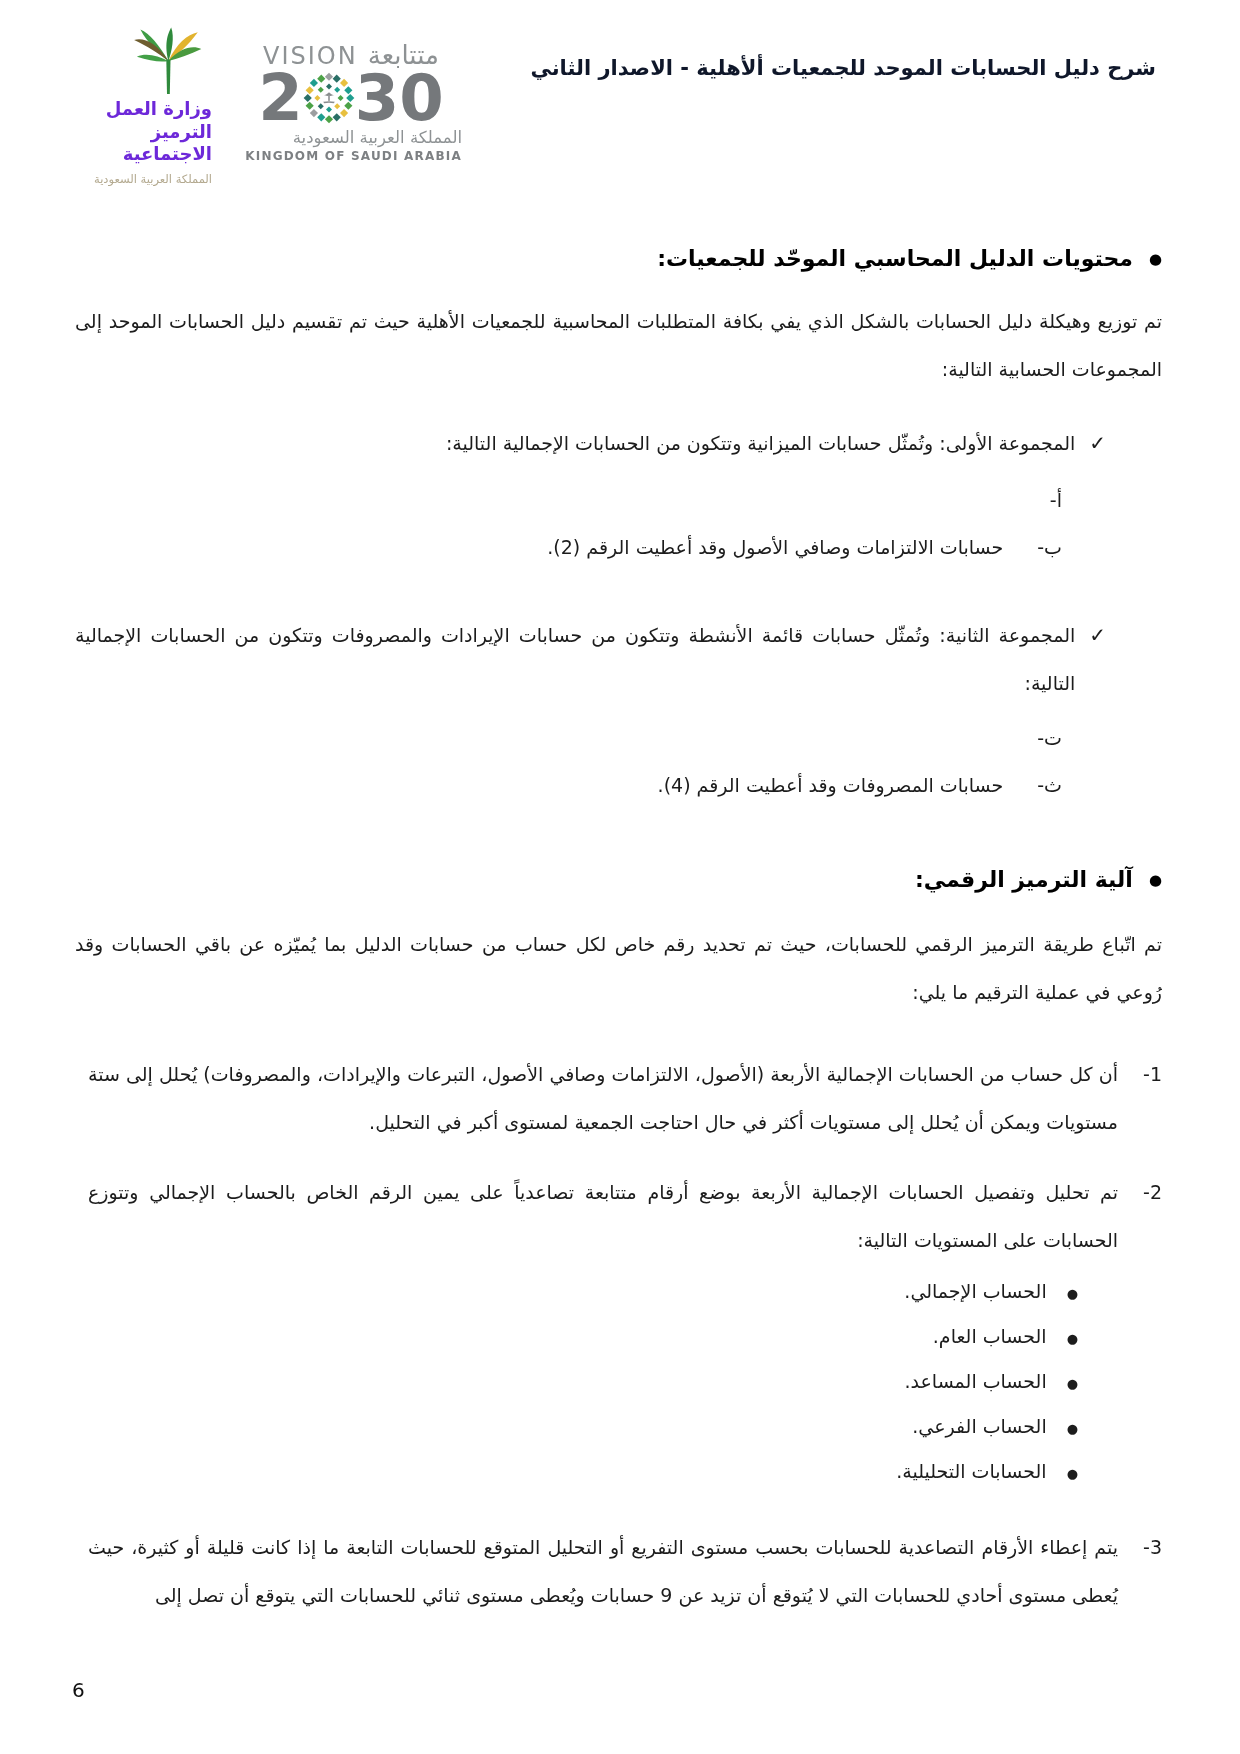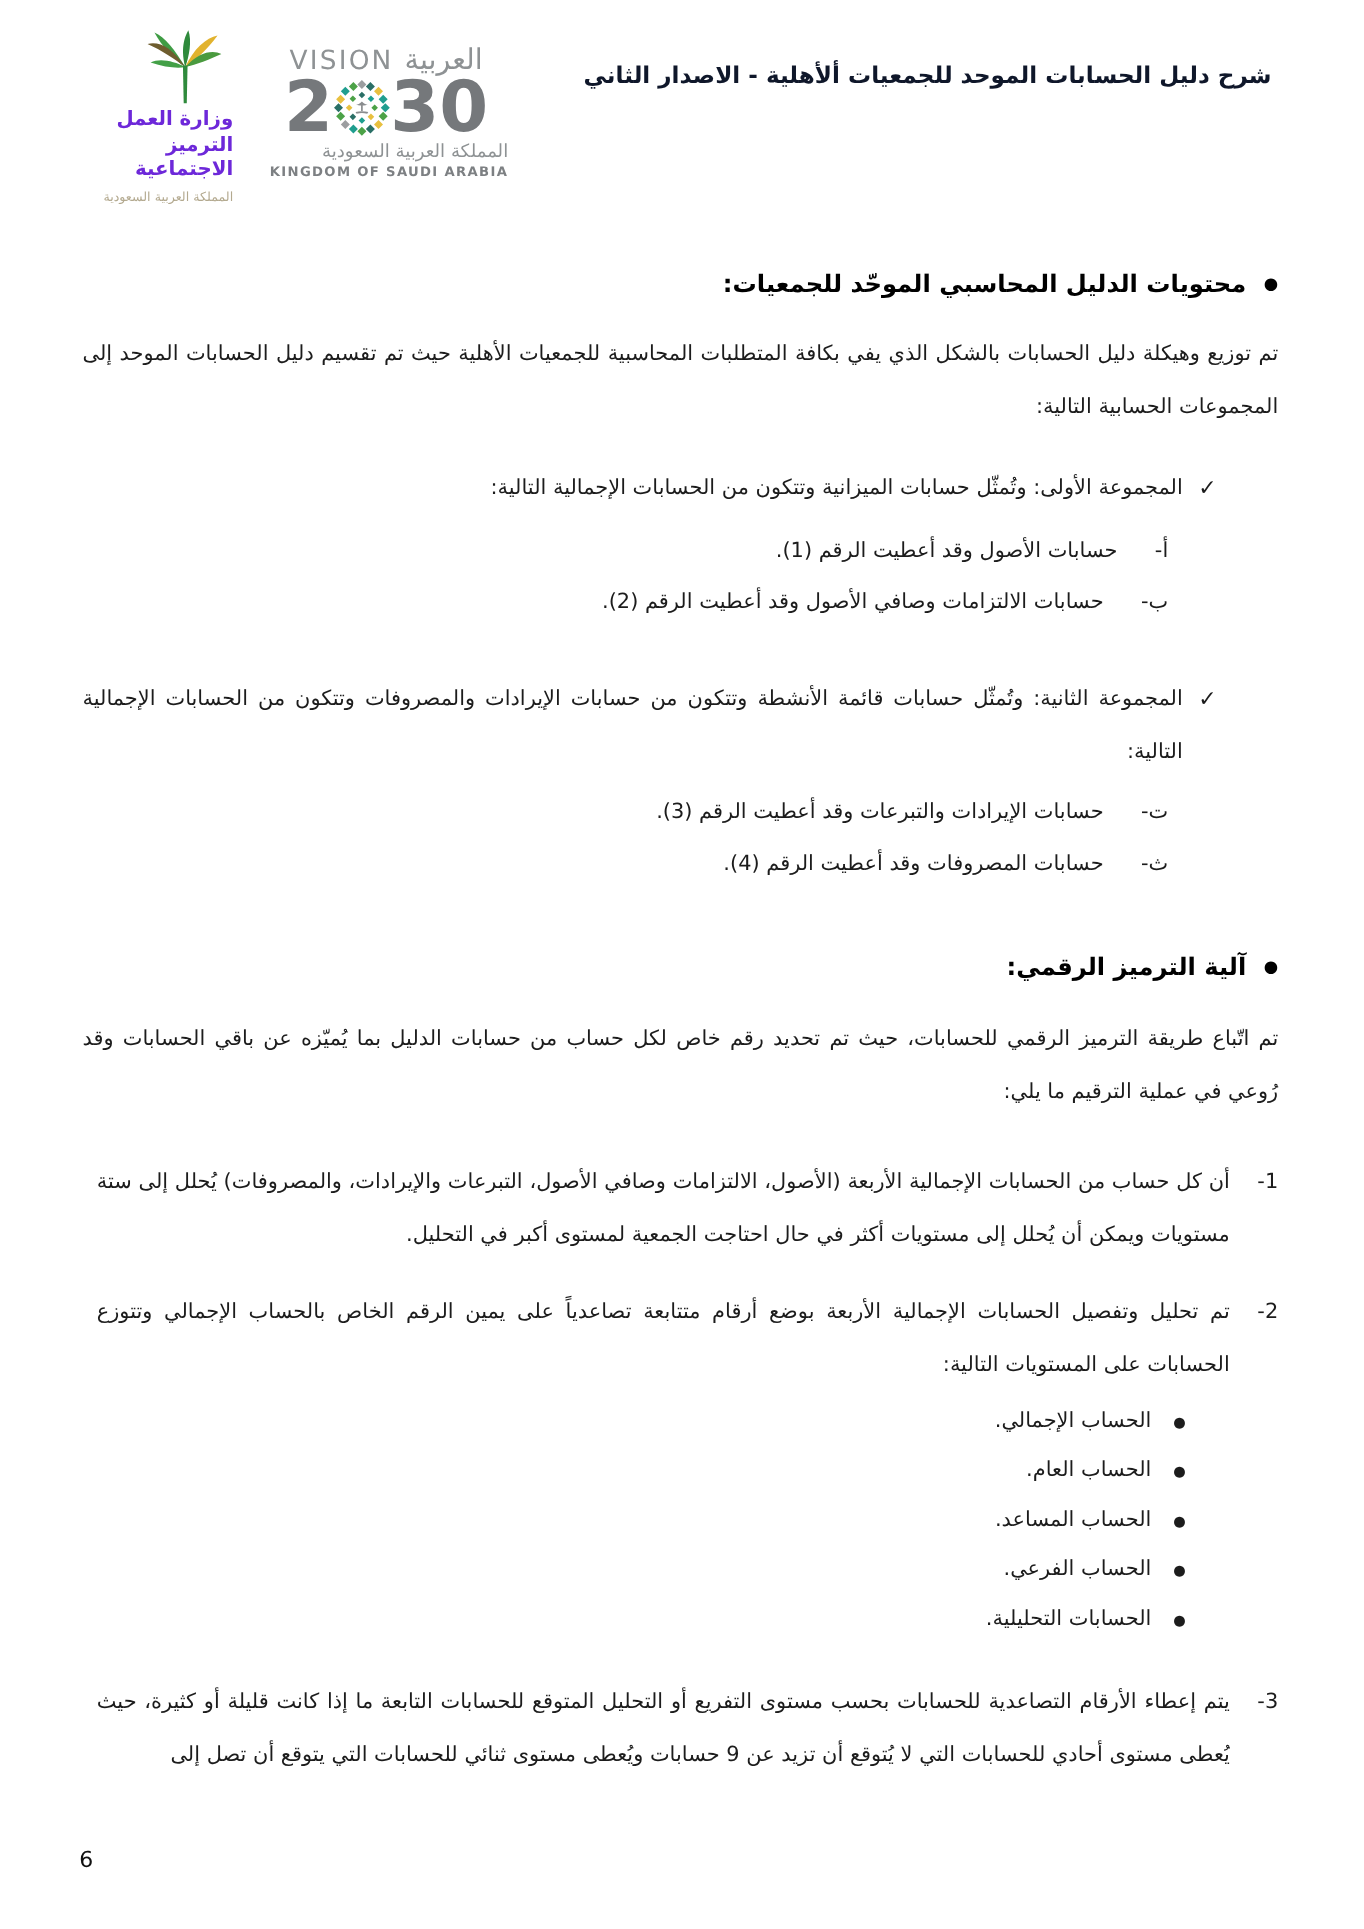--- a/index.html
+++ b/index.html
@@ -95,21 +95,21 @@
       <path d="M54 48 L60 48 L59 97 L55 97 Z" fill="#2f8a3c"></path>
     </svg>
     <div class="ministry-name">وزارة العمل</div>
     <div class="ministry-name">الترميز الاجتماعية</div>
     <div class="ministry-country">المملكة العربية السعودية</div>
   </div>
 
   <div class="vision-logo">
     <div class="vision-top">
       <span>VISION</span>
-      <span class="roya">العربية</span>
+      <span class="roya">متتابعة</span>
     </div>
     <div class="vision-year">
       <span>2</span>
       <svg width="58" height="58" viewBox="0 0 60 60" aria-hidden="true">
         <g>
           <rect x="-3" y="-3" width="6" height="6" transform="translate(52,30) rotate(45)" fill="#1f9e8f"></rect>
           <rect x="-3" y="-3" width="6" height="6" transform="translate(50,38) rotate(45)" fill="#4ca247"></rect>
           <rect x="-3" y="-3" width="6" height="6" transform="translate(45.6,45.6) rotate(45)" fill="#e8c03f"></rect>
           <rect x="-3" y="-3" width="6" height="6" transform="translate(38,50) rotate(45)" fill="#2a6f66"></rect>
           <rect x="-3" y="-3" width="6" height="6" transform="translate(30,52) rotate(45)" fill="#4ca247"></rect>
@@ -156,37 +156,35 @@
     <p class="para mt-intro1">تم توزيع وهيكلة دليل الحسابات بالشكل الذي يفي بكافة المتطلبات المحاسبية للجمعيات الأهلية حيث تم تقسيم دليل الحسابات الموحد إلى المجموعات الحسابية التالية:</p>
 
     <div class="check-row mt-g1">
       <span class="check-mark">✓</span>
       <div class="check-text">المجموعة الأولى: وتُمثّل حسابات الميزانية وتتكون من الحسابات الإجمالية التالية:</div>
     </div>
 
     <div class="mt-items1">
       <div class="letter-row">
         <span class="letter-marker">أ-</span>
-        <div>حسابات الأصول وقد أعطيت الرقم (1).</div>
       </div>
       <div class="letter-row">
         <span class="letter-marker">ب-</span>
         <div>حسابات الالتزامات وصافي الأصول وقد أعطيت الرقم (2).</div>
       </div>
     </div>
 
     <div class="check-row mt-g2">
       <span class="check-mark">✓</span>
       <div class="check-text">المجموعة الثانية: وتُمثّل حسابات قائمة الأنشطة وتتكون من حسابات الإيرادات والمصروفات وتتكون من الحسابات الإجمالية التالية:</div>
     </div>
 
     <div class="mt-items2">
       <div class="letter-row">
         <span class="letter-marker">ت-</span>
-        <div>حسابات الإيرادات والتبرعات وقد أعطيت الرقم (3).</div>
       </div>
       <div class="letter-row">
         <span class="letter-marker">ث-</span>
         <div>حسابات المصروفات وقد أعطيت الرقم (4).</div>
       </div>
     </div>
 
     <div class="section-heading mt-h2">
       <span class="bullet-dot">●</span>
       <span>آلية الترميز الرقمي:</span>

